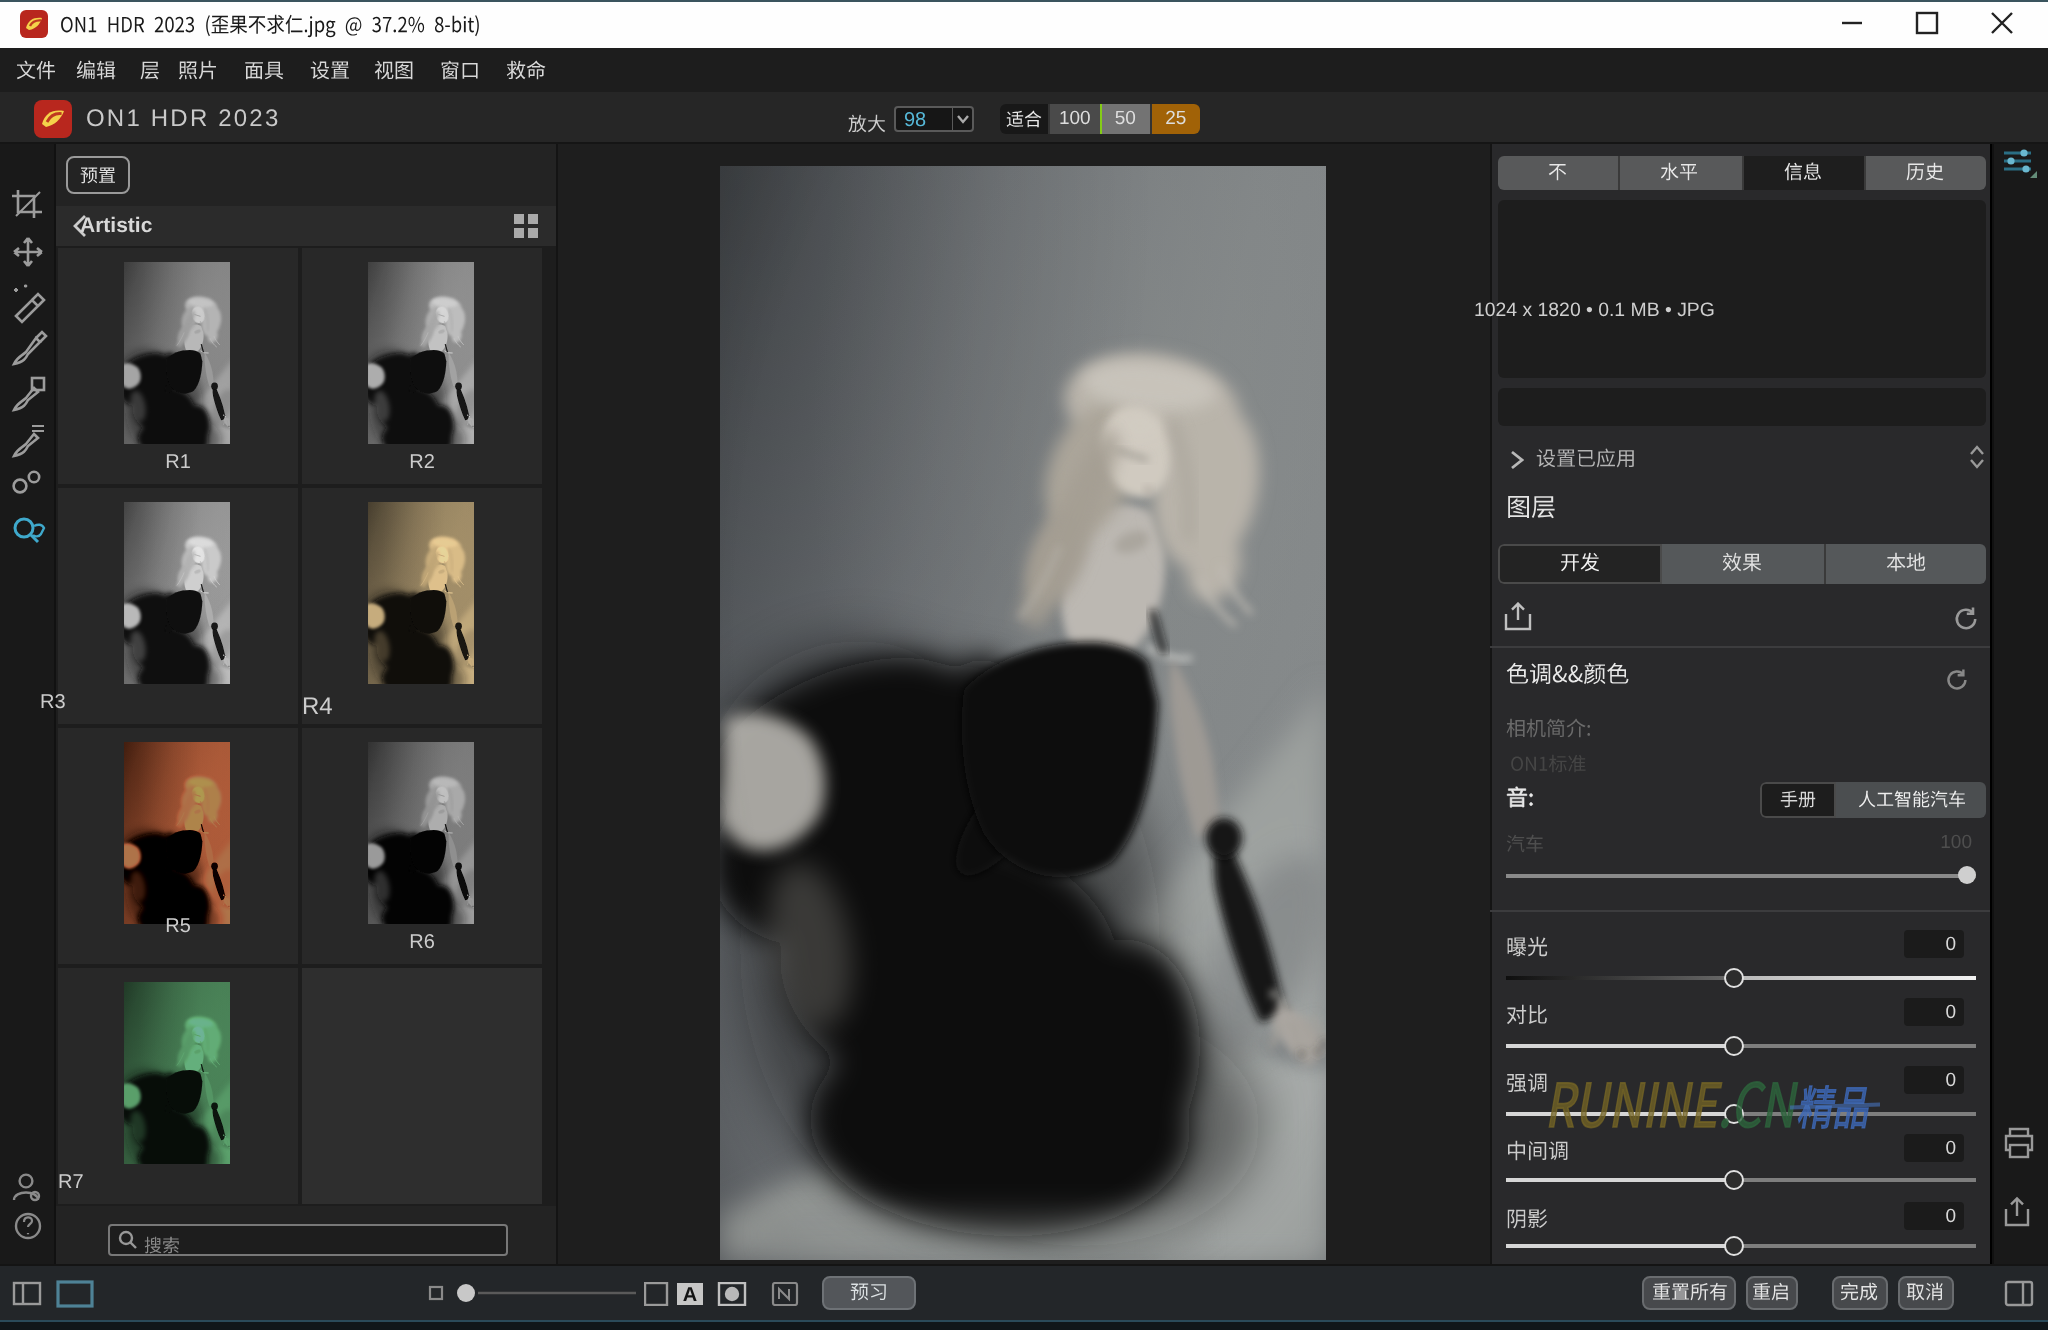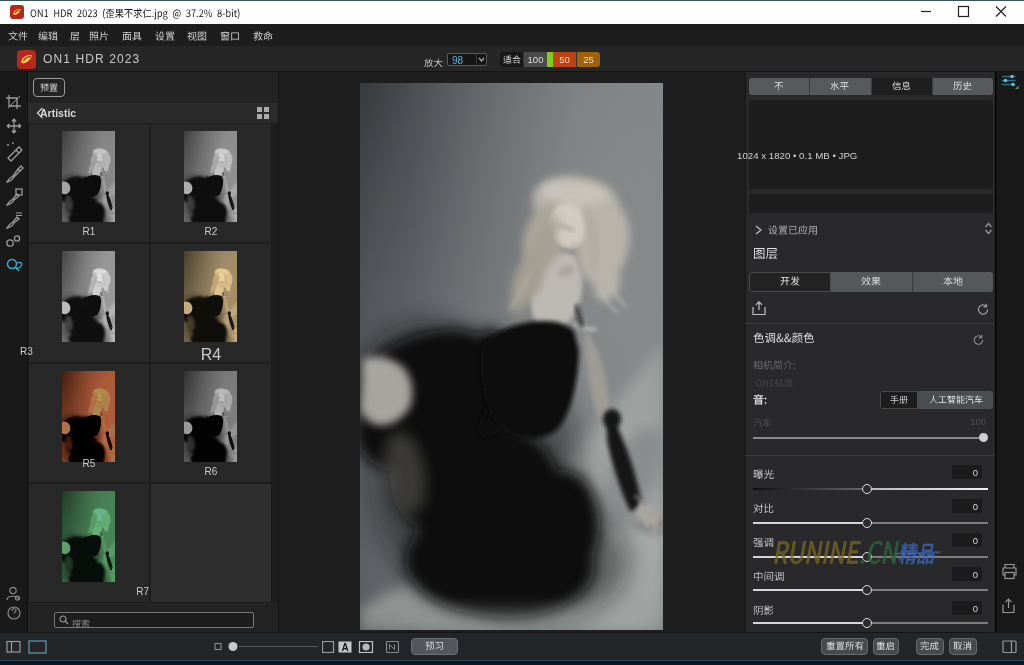--- a/index.html
+++ b/index.html
@@ -68,21 +68,21 @@
 <path d="M0 0 V13" stroke="#5a5a5a" stroke-width="1"></path>
 <path d="M3 5 L5.5 8 L8 5" stroke="#aaa" stroke-width="1.2" fill="none"></path>
 </svg>
 <div class="seg" style="left:500px;top:52px;width:100px;height:15px;">
       <div style="background:#181818;">
         <svg class="t" style="vertical-align:0px" width="18" height="10" viewBox="0 0 18 10">
           <path d="M0.6 1.1C1 1.5 1.6 2.1 1.9 2.5L2.4 2.1C2.1 1.7 1.5 1.1 1.1 0.7ZM4.1 4.9H7.3V6.3H4.1ZM2.2 3.6H0.4V4.2H1.6V7C1.2 7.2 0.8 7.5 0.3 7.9L0.8 8.5C1.2 7.9 1.7 7.5 2 7.5C2.2 7.5 2.5 7.7 2.9 7.9C3.5 8.3 4.3 8.4 5.4 8.4C6.2 8.4 7.8 8.3 8.5 8.3C8.5 8.1 8.6 7.8 8.6 7.6C7.8 7.7 6.4 7.8 5.4 7.8C4.4 7.8 3.6 7.7 3 7.4C2.7 7.2 2.4 7 2.2 6.9ZM3.5 4.3V6.9H7.9V4.3H6V3.2H8.6V2.6H6V1.4C6.8 1.3 7.5 1.2 8 1L7.7 0.4C6.6 0.8 4.7 1 3.1 1.1C3.2 1.2 3.3 1.5 3.3 1.6C4 1.6 4.7 1.5 5.4 1.5V2.6H2.8V3.2H5.4V4.3Z M13.7 0.3C12.7 1.7 11.1 2.9 9.4 3.6C9.5 3.8 9.7 4 9.8 4.2C10.3 4 10.8 3.8 11.2 3.5V3.9H15.8V3.3C16.2 3.6 16.7 3.9 17.2 4.1C17.3 3.9 17.5 3.7 17.7 3.5C16.3 2.9 15 2.2 14 1L14.2 0.6ZM11.5 3.3C12.3 2.8 13 2.2 13.6 1.5C14.2 2.2 15 2.8 15.7 3.3ZM10.8 5V8.6H11.4V8.1H15.6V8.6H16.4V5ZM11.4 7.5V5.6H15.6V7.5Z" fill="#e8e8e8"></path>
         </svg>
       </div>
       <div style="background:#4a4a4a;border-left:1px solid #333;color:#ddd;font-size:9.5px;">100</div>
-      <div style="background:#c2410c;border-left:6px solid #84cc16;color:#ddd;font-size:9.5px;">50</div>
+      <div style="background:#737373;border-left:1px solid #84cc16;color:#ddd;font-size:9.5px;">50</div>
       <div style="background:#a16207;border-left:1px solid #333;color:#ddd;font-size:9.5px;">25</div>
     </div>
 <div style="position:absolute;left:0;top:72px;width:28px;height:560px;background:#191919;border-right:1px solid #111;"></div>
 <svg class="abs" style="left:4px;top:94px" width="20" height="190" viewBox="0 0 20 190">
 <g stroke="#9c9c9c" stroke-width="1.3" fill="none">
 <path d="M5 1 V12 H17 M2 4 H13 V15"></path>
 <path d="M16 2 L4 14" stroke-width="1"></path>
 <g transform="translate(0,24)">
           <path d="M10 1 V15 M3 8 H17 M10 1 L8 3.5 M10 1 L12 3.5 M10 15 L8 12.5 M10 15 L12 12.5 M3 8 L5.5 6 M3 8 L5.5 10 M17 8 L14.5 6 M17 8 L14.5 10"></path>
         </g>
@@ -265,36 +265,36 @@
 <div style="position:absolute;left:151px;top:226px;width:120px;text-align:center;font-size:10px;color:#cccccc;">R2</div>
 <div style="position:absolute;left:29px;top:244px;width:120px;height:118px;background:#282828;"></div>
 <svg class="abs" style="left:62px;top:251px;filter:saturate(0) brightness(1.12)" width="53" height="91" viewBox="8 0 285 492">
       <use href="#fig"></use>
     </svg>
 <div style="position:absolute;left:20px;top:346px;width:120px;text-align:left;font-size:10px;color:#cccccc;">R3</div>
 <div style="position:absolute;left:151px;top:244px;width:120px;height:118px;background:#282828;"></div>
 <svg class="abs" style="left:184px;top:251px;filter:sepia(0.8) saturate(1.45) brightness(0.9)" width="53" height="91" viewBox="8 0 285 492">
       <use href="#fig"></use>
     </svg>
-<div style="position:absolute;left:151px;top:346px;width:120px;text-align:center;font-size:16px;color:#cccccc;">R4</div>
+<div style="position:absolute;left:151px;top:346px;width:120px;font-size:12px;color:#cccccc;">R4</div>
 <div style="position:absolute;left:29px;top:364px;width:120px;height:118px;background:#282828;"></div>
 <svg class="abs" style="left:62px;top:371px;filter:sepia(1) saturate(2.6) hue-rotate(-28deg) brightness(0.66) contrast(1.15)" width="53" height="91" viewBox="8 0 285 492">
       <use href="#fig"></use>
     </svg>
 <div style="position:absolute;left:29px;top:458px;width:120px;text-align:center;font-size:10px;color:#cccccc;">R5</div>
 <div style="position:absolute;left:151px;top:364px;width:120px;height:118px;background:#282828;"></div>
 <svg class="abs" style="left:184px;top:371px;filter:saturate(0) brightness(0.92) contrast(1.08)" width="53" height="91" viewBox="8 0 285 492">
       <use href="#fig"></use>
     </svg>
 <div style="position:absolute;left:151px;top:466px;width:120px;text-align:center;font-size:10px;color:#cccccc;">R6</div>
 <div style="position:absolute;left:29px;top:484px;width:120px;height:118px;background:#282828;"></div>
 <svg class="abs" style="left:62px;top:491px;filter:sepia(1) saturate(1.7) hue-rotate(82deg) brightness(0.7)" width="53" height="91" viewBox="8 0 285 492">
       <use href="#fig"></use>
     </svg>
-<div style="position:absolute;left:29px;top:586px;width:120px;text-align:right;font-size:10px;color:#cccccc;">R7</div>
+<div style="position:absolute;left:29px;top:586px;width:120px;text-align:left;font-size:10px;color:#cccccc;">R7</div>
 <div style="position:absolute;left:151px;top:484px;width:120px;height:118px;background:#2e2e2e;"></div>
 <div style="position:absolute;left:54px;top:612px;width:200px;height:16px;background:#1d1d1d;border:1px solid #787878;border-radius:2px;"></div>
 <svg class="abs" style="left:59px;top:615px" width="10" height="10" viewBox="0 0 10 10">
       <circle cx="4" cy="4" r="3" stroke="#999" fill="none" stroke-width="1.2"></circle>
       <path d="M6.2 6.2 L9 9" stroke="#999" stroke-width="1.2"></path>
     </svg>
 <div style="position:absolute;left:72px;top:615px;"><svg class="t" style="vertical-align:0px" width="18" height="10" viewBox="0 0 18 10">
         <path d="M1.5 0.4V2.2H0.4V2.8H1.5V4.7L0.4 5.1L0.5 5.8L1.5 5.4V7.8C1.5 7.9 1.4 7.9 1.3 7.9C1.2 8 0.9 8 0.6 7.9C0.7 8.1 0.7 8.4 0.8 8.6C1.3 8.6 1.6 8.6 1.8 8.5C2.1 8.4 2.1 8.2 2.1 7.8V5.2L3.1 4.8L3 4.2L2.1 4.5V2.8H3.1V2.2H2.1V0.4ZM3.4 5.3V5.9H3.8L3.7 5.9C4.1 6.5 4.6 7 5.3 7.4C4.5 7.8 3.6 8 2.7 8.1C2.9 8.2 3 8.5 3 8.7C4 8.5 5 8.2 5.9 7.8C6.6 8.2 7.4 8.5 8.3 8.6C8.3 8.5 8.5 8.2 8.7 8.1C7.9 7.9 7.1 7.7 6.5 7.5C7.2 7 7.8 6.3 8.2 5.5L7.8 5.3L7.7 5.3H6.1V4.4H8.2V1.1H6.5V1.7H7.6V2.5H6.5V3H7.6V3.9H6.1V0.4H5.5V3.9H4.1V3H5.1V2.5H4.1V1.7C4.6 1.5 5.1 1.4 5.5 1.1L5 0.7C4.6 0.9 4 1.2 3.5 1.3V4.4H5.5V5.3ZM7.3 5.9C6.9 6.4 6.5 6.8 5.9 7.1C5.3 6.8 4.8 6.4 4.4 5.9Z M14.7 7C15.5 7.4 16.4 8 16.9 8.4L17.4 8C16.9 7.6 16 7 15.2 6.7ZM11.6 6.7C11.1 7.2 10.3 7.7 9.5 8C9.7 8.1 10 8.3 10.1 8.5C10.8 8.1 11.6 7.5 12.2 6.9ZM10.7 5C10.9 5 11.1 5 12.8 4.9C12.1 5.2 11.4 5.5 11.1 5.6C10.6 5.8 10.2 5.9 9.9 5.9C10 6.1 10.1 6.4 10.1 6.5C10.3 6.5 10.7 6.4 13.3 6.3V7.8C13.3 7.9 13.3 8 13.1 8C13 8 12.5 8 11.9 8C12.1 8.2 12.2 8.4 12.2 8.6C12.9 8.6 13.3 8.6 13.6 8.5C13.9 8.4 14 8.2 14 7.8V6.2L16.2 6.1C16.4 6.3 16.6 6.6 16.8 6.8L17.3 6.4C16.9 5.9 16.1 5.2 15.5 4.7L15 5C15.2 5.2 15.5 5.4 15.7 5.6L11.8 5.8C13.1 5.4 14.3 4.8 15.5 4L15.1 3.6C14.7 3.9 14.2 4.1 13.8 4.3L11.8 4.5C12.4 4.1 13 3.8 13.6 3.4L13.3 3.2H16.8V4.3H17.4V2.6H13.9V1.7H17.3V1.2H13.9V0.4H13.1V1.2H9.7V1.7H13.1V2.6H9.6V4.3H10.2V3.2H12.9C12.3 3.7 11.5 4.1 11.2 4.2C11 4.4 10.7 4.4 10.6 4.5C10.6 4.6 10.7 4.9 10.7 5Z" fill="#8a8a8a"></path>
       </svg></div>
 <div style="position:absolute;left:278px;top:72px;width:1px;height:560px;background:#141414;"></div>

